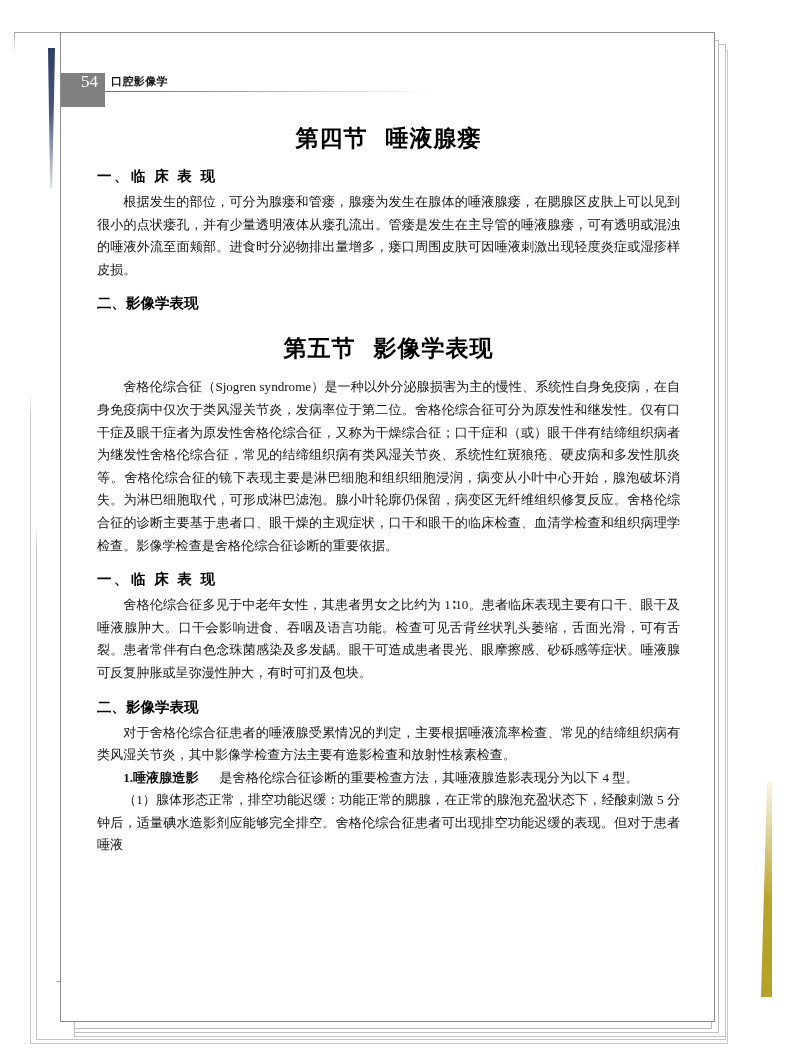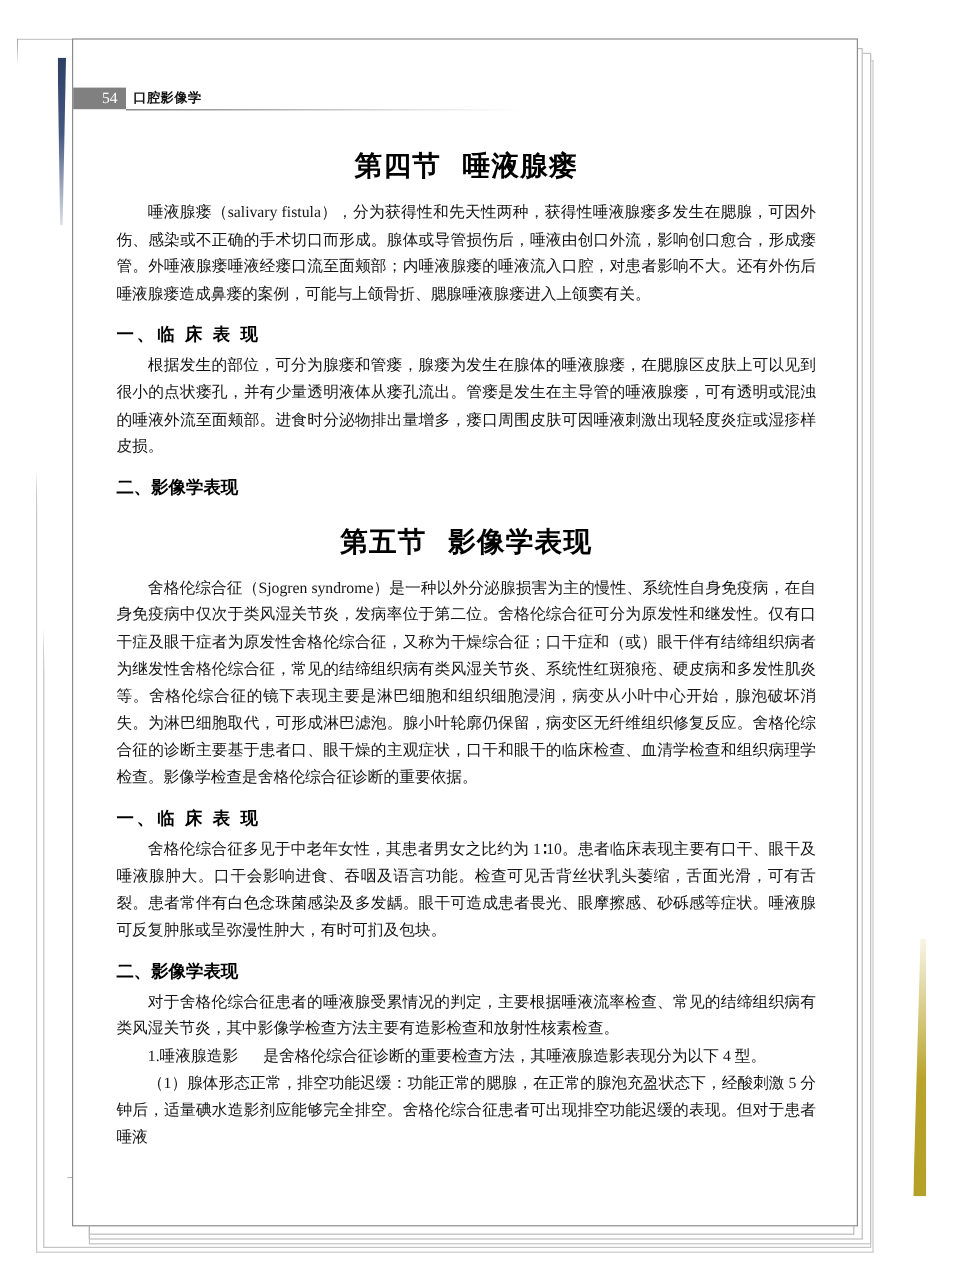--- a/index.html
+++ b/index.html
@@ -83,24 +83,24 @@
     left: 0px;
     top: 40px;
     width: 655px;
     height: 22px;
   }
   .header-folio {
     position: absolute;
     left: -2px;
     top: 0;
     width: 46px;
-    height: 18px;
+    height: 34px;
     background: #808080;
     color: #ffffff;
-    font-size: 13px;
+    font-size: 17px;
     line-height: 18px;
     text-align: right;
     padding-right: 7px;
     box-sizing: border-box;
     font-family: "Liberation Serif", "DejaVu Serif", serif;
   }
   .header-title {
     position: absolute;
     left: 50px;
     top: 0;
@@ -154,21 +154,21 @@
     margin: 0 0 0 0;
     font-size: 13.1px;
     line-height: 22.6px;
     color: #141414;
     text-align: justify;
     text-justify: inter-character;
     text-indent: 2em;
     font-family: "Liberation Serif", "DejaVu Serif", serif;
     word-break: break-all;
   }
-  .runin { font-weight: 400; }
+  .runin { font-weight: 700; }
   .runin-gap { display:inline-block; width: 1.6em; }
 </style>
 </head>
 <body>
 
 <div class="stack stack-b2"></div>
 <div class="stack stack-b1"></div>
 <div class="stack stack-r3"></div>
 <div class="stack stack-r2"></div>
 <div class="stack stack-r1"></div>
@@ -181,21 +181,20 @@
   <div class="header">
     <div class="header-folio">54</div>
     <div class="header-title">口腔影像学</div>
     <div class="header-rule"></div>
   </div>
 
   <div class="column">
 
     <div class="sec-title"><span>第四节</span><span class="gap"></span><span>唾液腺瘘</span></div>
 
-    <p class="body">唾液腺瘘（salivary fistula），分为获得性和先天性两种，获得性唾液腺瘘多发生在腮腺，可因外伤、感染或不正确的手术切口而形成。腺体或导管损伤后，唾液由创口外流，影响创口愈合，形成瘘管。外唾液腺瘘唾液经瘘口流至面颊部；内唾液腺瘘的唾液流入口腔，对患者影响不大。还有外伤后唾液腺瘘造成鼻瘘的案例，可能与上颌骨折、腮腺唾液腺瘘进入上颌窦有关。</p>
 
     <div class="sub-title spaced">一、临 床 表 现</div>
     <p class="body">根据发生的部位，可分为腺瘘和管瘘，腺瘘为发生在腺体的唾液腺瘘，在腮腺区皮肤上可以见到很小的点状瘘孔，并有少量透明液体从瘘孔流出。管瘘是发生在主导管的唾液腺瘘，可有透明或混浊的唾液外流至面颊部。进食时分泌物排出量增多，瘘口周围皮肤可因唾液刺激出现轻度炎症或湿疹样皮损。</p>
 
     <div class="sub-title">二、影像学表现</div>
 
     <div class="sec-title" style="margin-top:20px;"><span>第五节</span><span class="gap"></span><span>影像学表现</span></div>
 
     <p class="body">舍格伦综合征（Sjogren syndrome）是一种以外分泌腺损害为主的慢性、系统性自身免疫病，在自身免疫病中仅次于类风湿关节炎，发病率位于第二位。舍格伦综合征可分为原发性和继发性。仅有口干症及眼干症者为原发性舍格伦综合征，又称为干燥综合征；口干症和（或）眼干伴有结缔组织病者为继发性舍格伦综合征，常见的结缔组织病有类风湿关节炎、系统性红斑狼疮、硬皮病和多发性肌炎等。舍格伦综合征的镜下表现主要是淋巴细胞和组织细胞浸润，病变从小叶中心开始，腺泡破坏消失。为淋巴细胞取代，可形成淋巴滤泡。腺小叶轮廓仍保留，病变区无纤维组织修复反应。舍格伦综合征的诊断主要基于患者口、眼干燥的主观症状，口干和眼干的临床检查、血清学检查和组织病理学检查。影像学检查是舍格伦综合征诊断的重要依据。</p>
 

